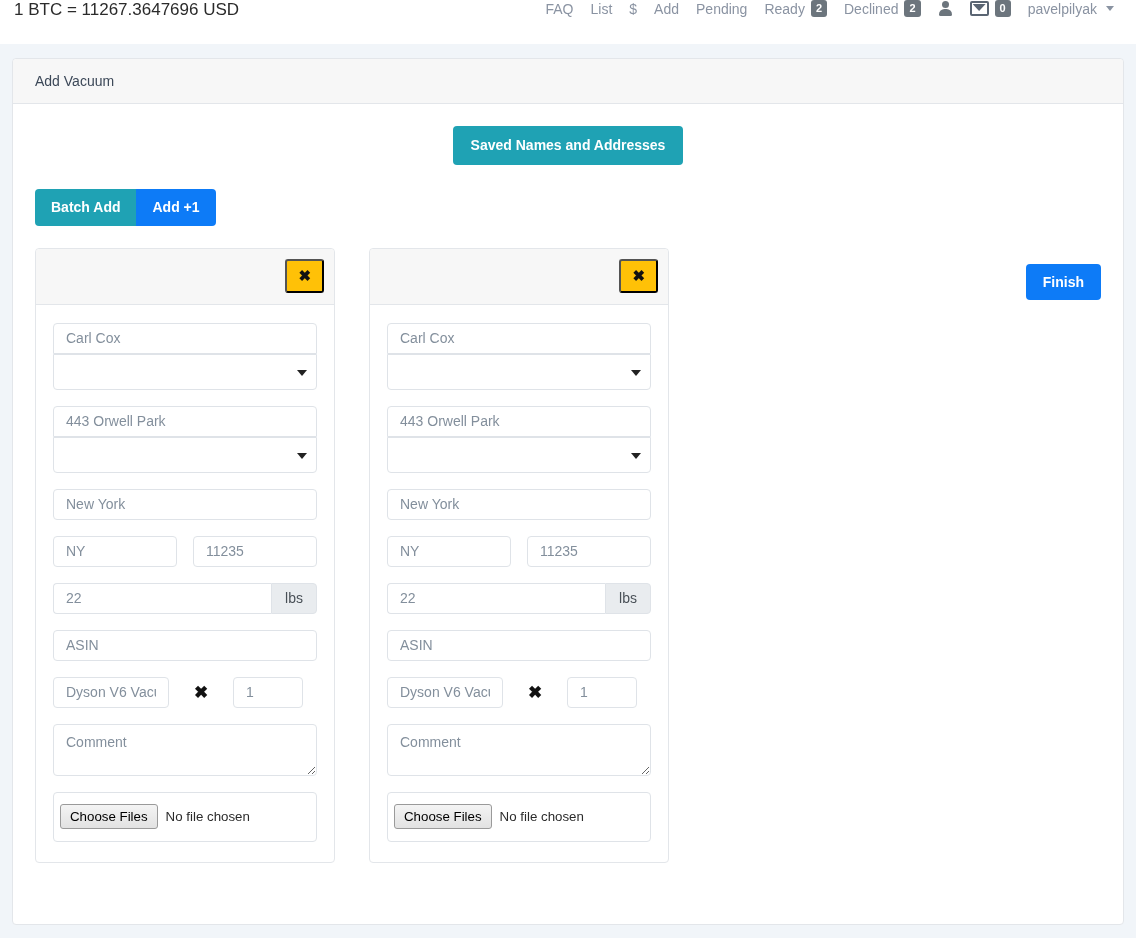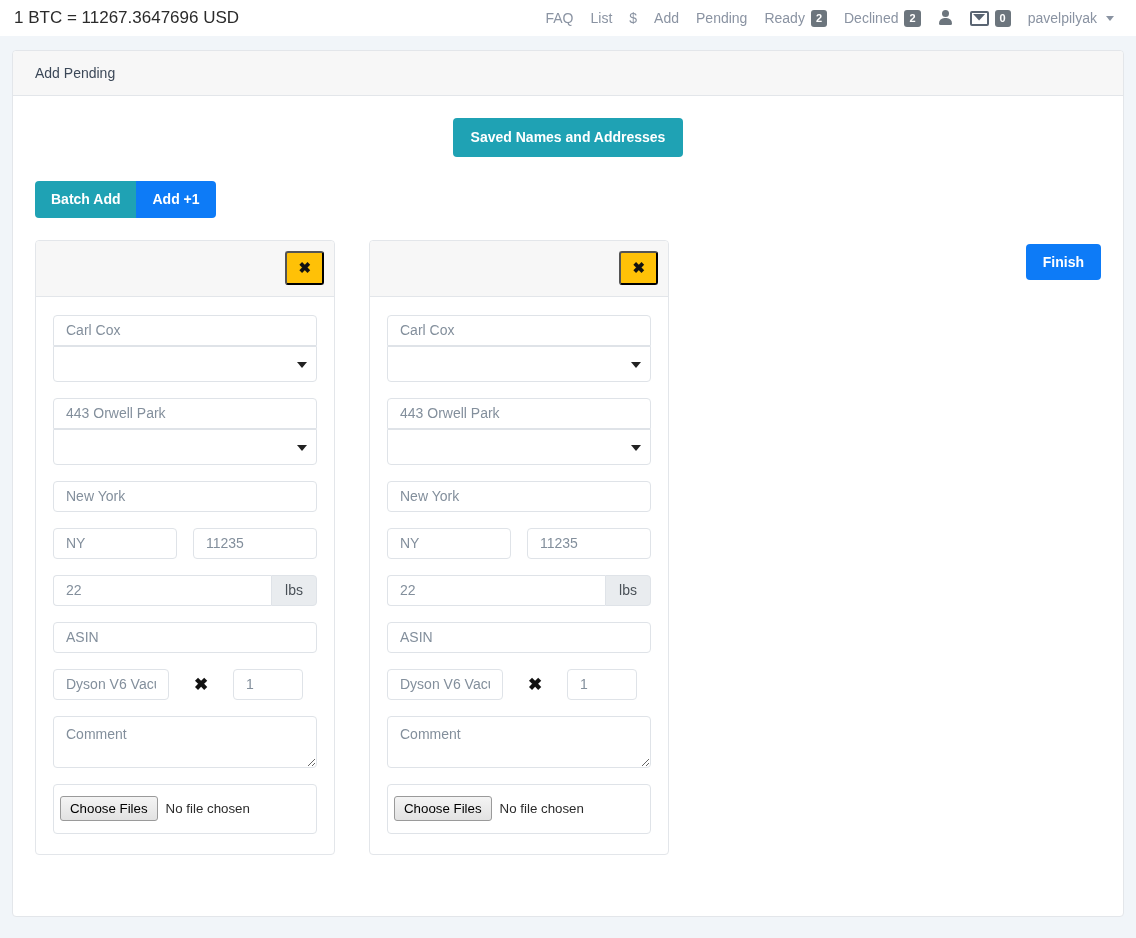--- a/index.html
+++ b/index.html
@@ -8,24 +8,24 @@
     width: 1136px; height: 938px;
     background: #f1f5f9;
     font-family: "Liberation Sans", sans-serif;
     font-size: 14px;
     color: #3c4858;
     overflow: hidden;
   }
 
   
   .navbar {
-    height: 36px;
+    height: 44px;
     background: #ffffff;
     display: flex;
-    align-items: center;
+    align-items: flex-start;
     padding: 0 14px 0 14px;
     position: relative;
   }
   .btc-rate {
     font-size: 17px;
     color: #2b2b2b;
     white-space: nowrap;
   }
   .nav-right {
     margin-left: auto;
@@ -153,21 +153,21 @@
     display: flex;
     justify-content: flex-end;
     min-height: 56px;
     align-items: center;
   }
   .entry-body { padding: 18px 17px 20px 17px; }
 
   .finish-wrap {
     position: absolute;
     right: 0;
-    top: 4px;
+    top: 16px;
   }
   .btn-finish { padding: 10px 17px; }
 
   
   .fld {
     display: block;
     width: 100%;
     height: 31px;
     padding: 6px 12px;
     font-family: inherit;
@@ -306,21 +306,21 @@
     <a class="nav-link">
       <span>pavelpilyak</span>
       <span class="caret"></span>
     </a>
   </div>
 </div>
 
 <div class="page">
   <div class="card">
 
-    <div class="card-header">Add Pending</div>
+    <div class="card-header">Add Vacuum</div>
 
     <div class="card-body">
 
       <div class="center-row">
         <button class="btn btn-teal btn-saved">Saved Names and Addresses</button>
       </div>
 
       <div class="group-row">
         <div class="btn-group">
           <button class="btn btn-teal">Batch Add</button>

